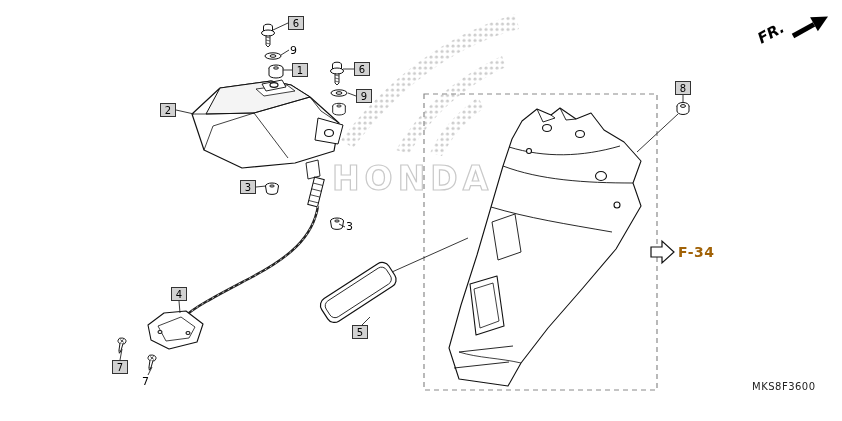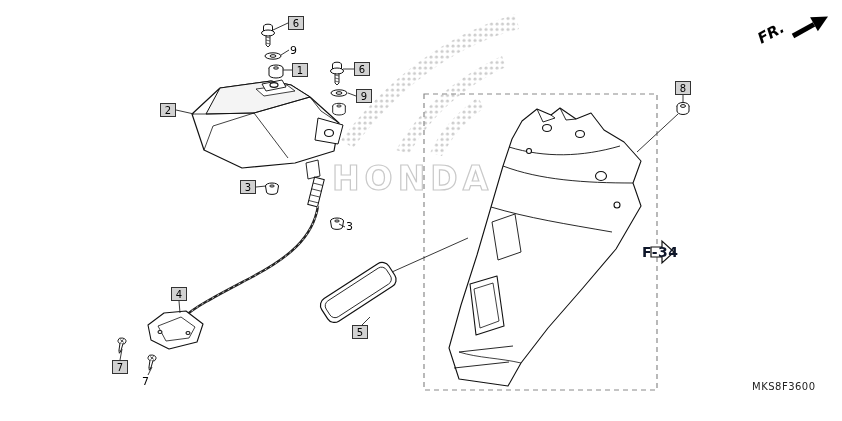--- a/index.html
+++ b/index.html
@@ -10,22 +10,22 @@
 
   .callout { position:absolute; z-index:5; color:#000; font-size:10px;
              display:flex; align-items:center; justify-content:center; }
   .callout.boxed { width:16px; height:14px; background:#d2d2d2;
                    border:1px solid #333; }
   .callout.plain { background:transparent; border:none; font-size:11px; }
 
   .fr-text { position:absolute; left:757px; top:24px; z-index:5;
              font-weight:bold; font-style:italic; font-size:15px; color:#000;
              transform:rotate(-29deg); }
-  .ref-text { position:absolute; left:642px; top:244px; z-index:5;
-              font-weight:bold; font-size:14px; color:#0f172a; letter-spacing:0.5px; }
+  .ref-text { position:absolute; left:678px; top:244px; z-index:5;
+              font-weight:bold; font-size:14px; color:#a16207; letter-spacing:0.5px; }
   .diagram-code { position:absolute; left:752px; top:381px; z-index:5;
                   font-size:10px; color:#222; letter-spacing:0.5px; }
 </style>
 </head>
 <body>
 
 <div class="stage">
 
   <svg class="art" width="842" height="421" viewBox="0 0 842 421">
     <defs>

